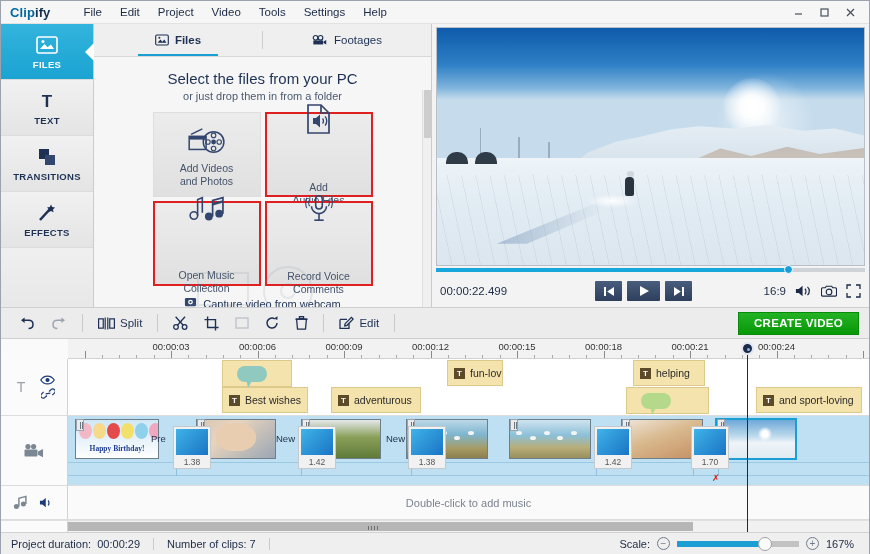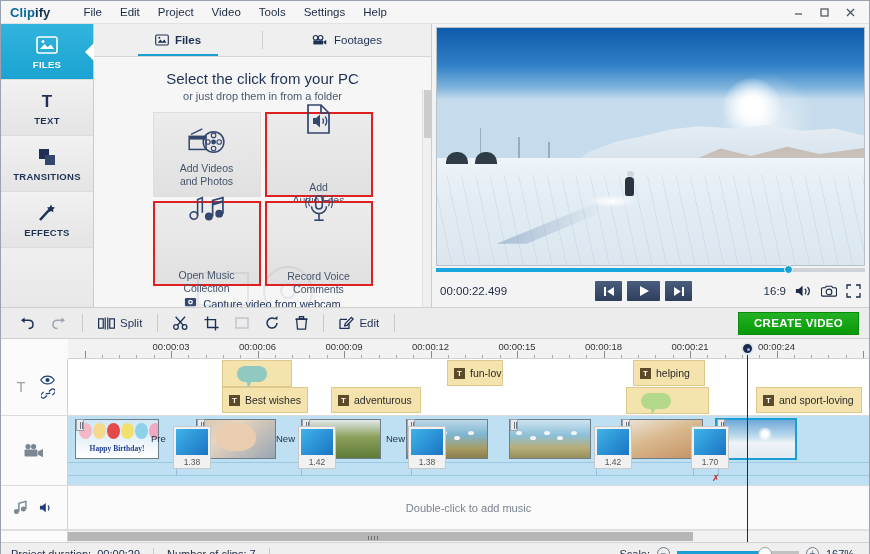--- a/index.html
+++ b/index.html
@@ -205,21 +205,21 @@
     width: 67px; min-width: 67px; background: #fbfbfb; border-right: 1px solid #d2d2d2;
     display: flex; align-items: center; justify-content: space-around; padding: 0 6px;
   }
   .thead .stack { display: flex; flex-direction: column; align-items: center; gap: 3px; }
   .tbody { flex: 1; position: relative; overflow: hidden; }
 
   .track-title { height: 57px; }
   .track-title .tbody { background: #fff; }
   .track-video { height: 70px; }
   .track-video .tbody { background: #bfe0f2; }
-  .track-music { height: 44px; justify-content: space-between; }
+  .track-music { height: 34px; justify-content: space-between; }
   .track-music .tbody { background: #fafafa; display:flex; align-items:center; justify-content:center; }
 
   .titleclip {
     position: absolute; background: #f5e3ae; border: 1px solid #ddc98c;
     display: flex; align-items: center; gap: 5px; padding: 0 6px;
     font-size: 10.5px; color: #2b2b2b; white-space: nowrap; overflow: hidden; cursor: default;
   }
   .tbadge { width: 11px; height: 11px; background: #5d4a28; color: #fff; font-size: 8px;
             display: flex; align-items: center; justify-content: center; font-weight: bold; flex: none; }
   .bubble {
@@ -376,21 +376,21 @@
                 <circle cx="9.6" cy="4" r="2.6" fill="none" stroke="#1e3154" stroke-width="1.3"></circle>
                 <path d="M1.5 7h11v4.5h-11z" fill="#1e3154"></path>
                 <path d="M13 8.2l3-1.6v5l-3-1.6z" fill="#1e3154"></path>
               </svg>
           </span>
           <span>Footages</span>
         </div>
       </div>
 
       <div class="panelbody">
-        <div class="p-title">Select the click from your PC</div>
+        <div class="p-title">Select the files from your PC</div>
         <div class="p-sub">or just drop them in from a folder</div>
 
         <div class="grid">
           <div class="cell">
             <span class="cicon">
               <svg width="40" height="30" viewBox="0 0 42 32">
                 <line x1="4" y1="9" x2="16" y2="3" stroke="#33466e" stroke-width="1.4"></line>
                 <rect x="2" y="11" width="18" height="14" fill="none" stroke="#33466e" stroke-width="1.6"></rect>
                 <rect x="2" y="11" width="18" height="3.5" fill="#33466e"></rect>
                 <circle cx="28" cy="17" r="11" fill="none" stroke="#33466e" stroke-width="1.6"></circle>

